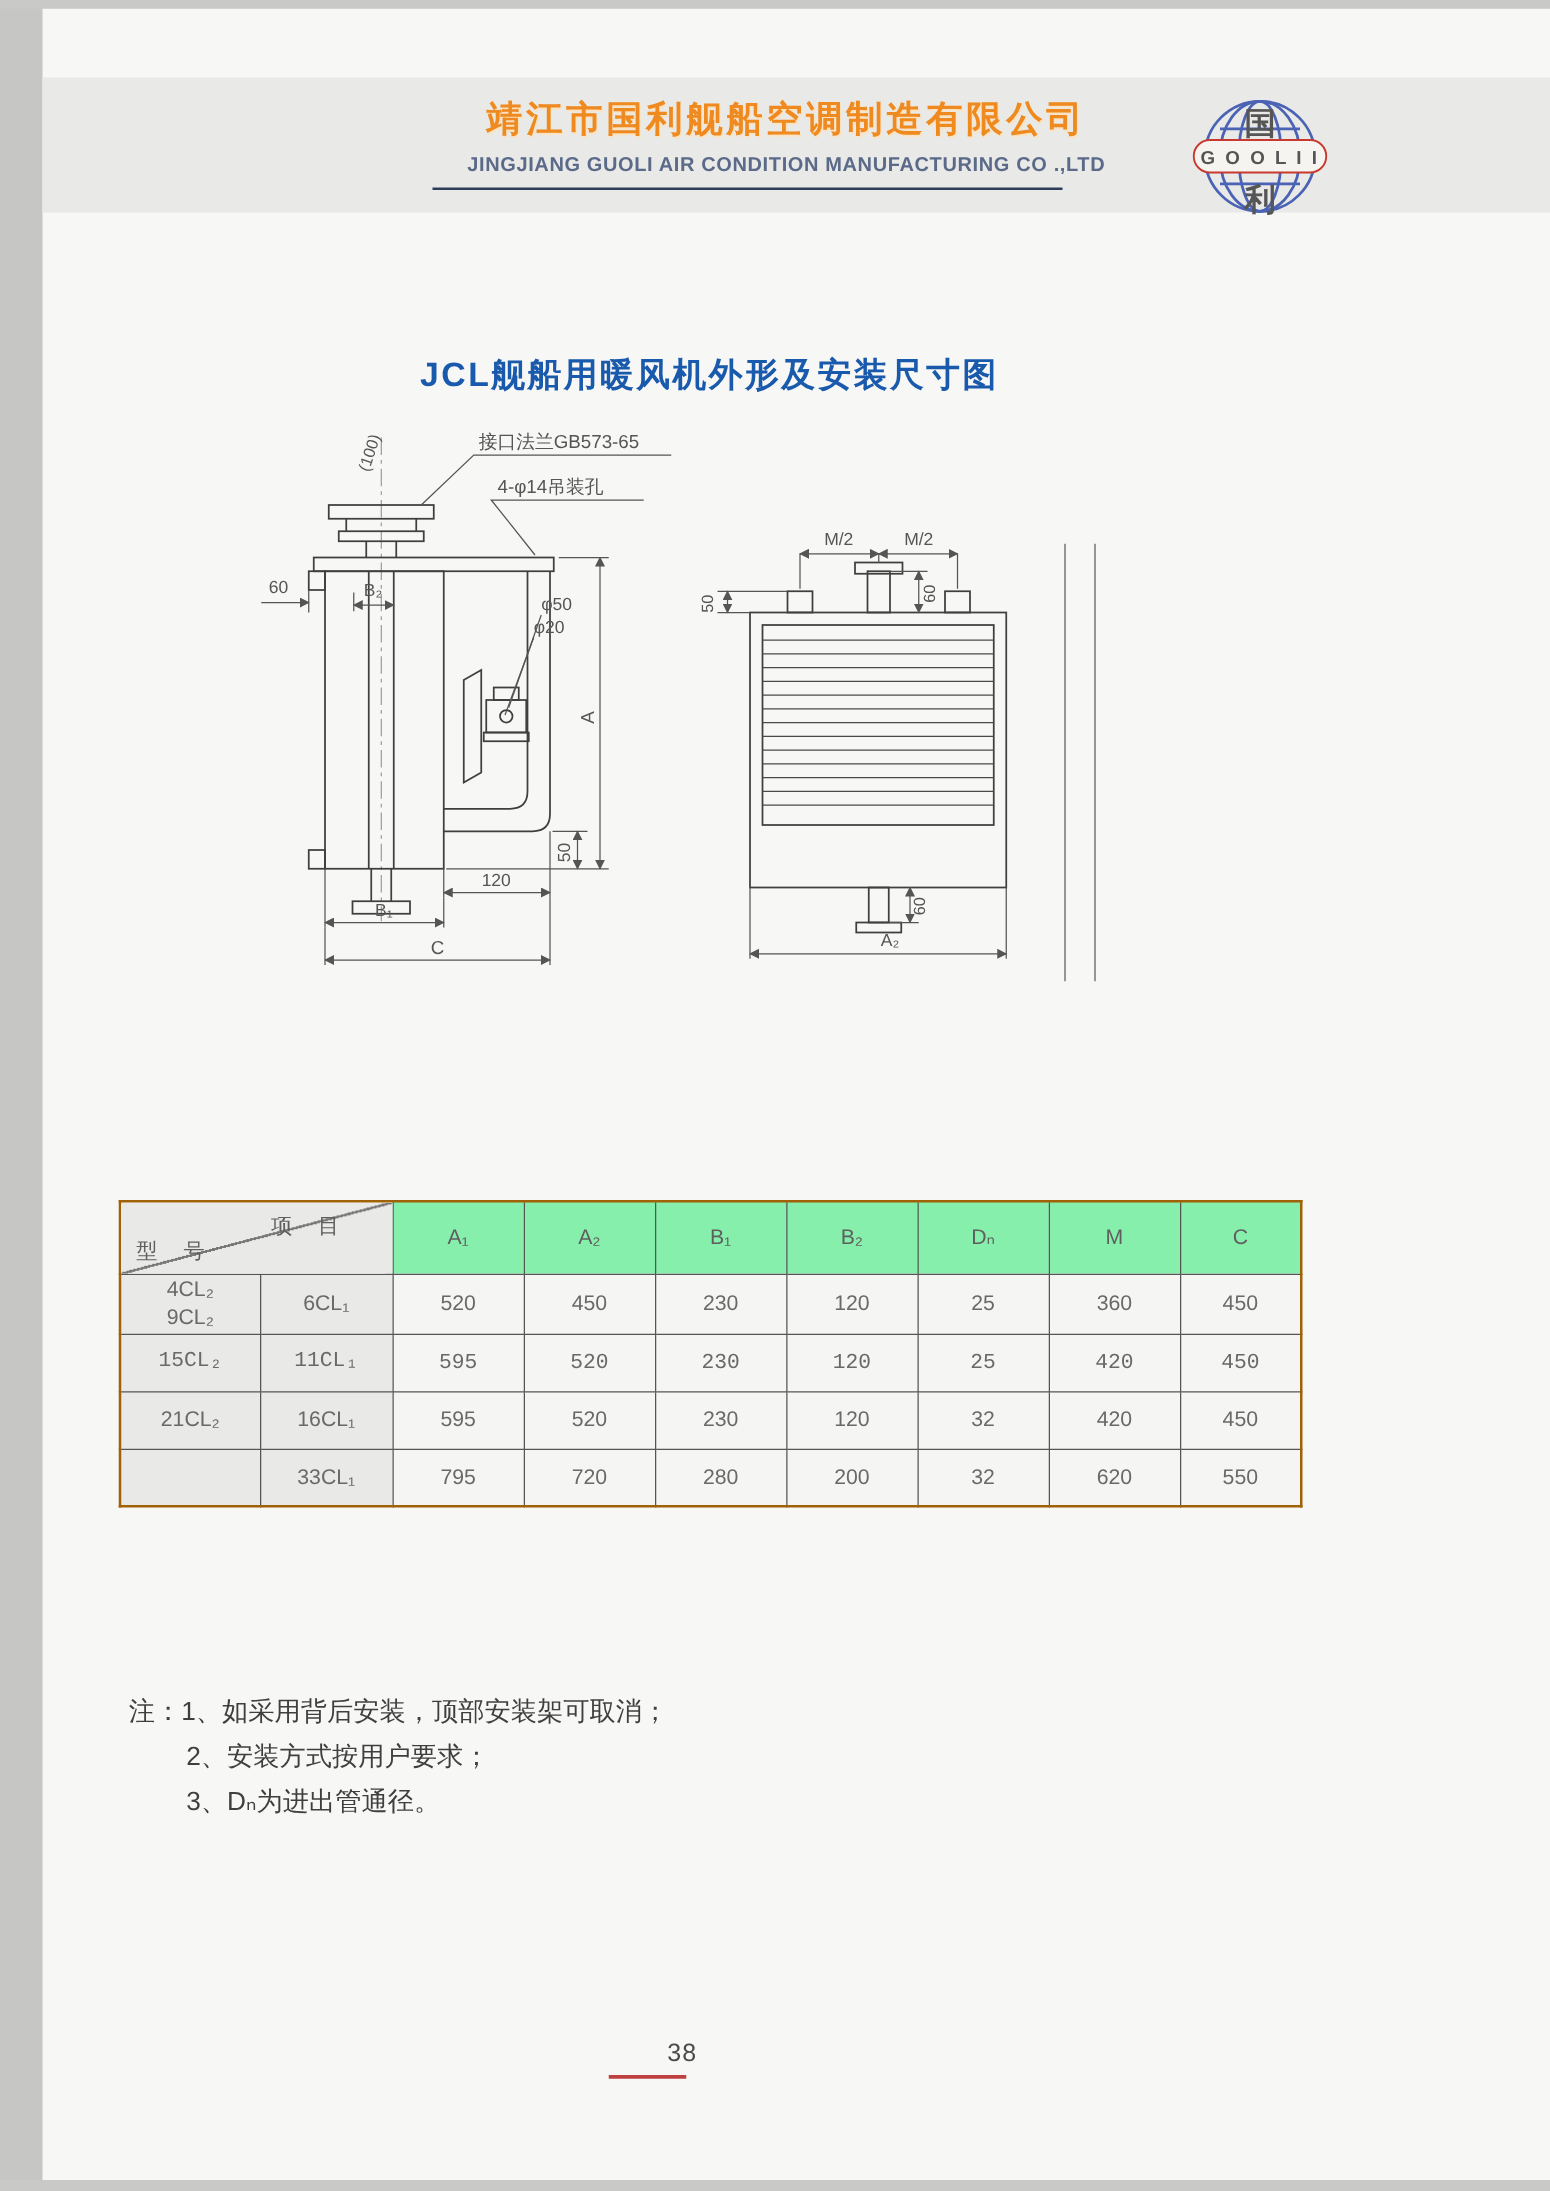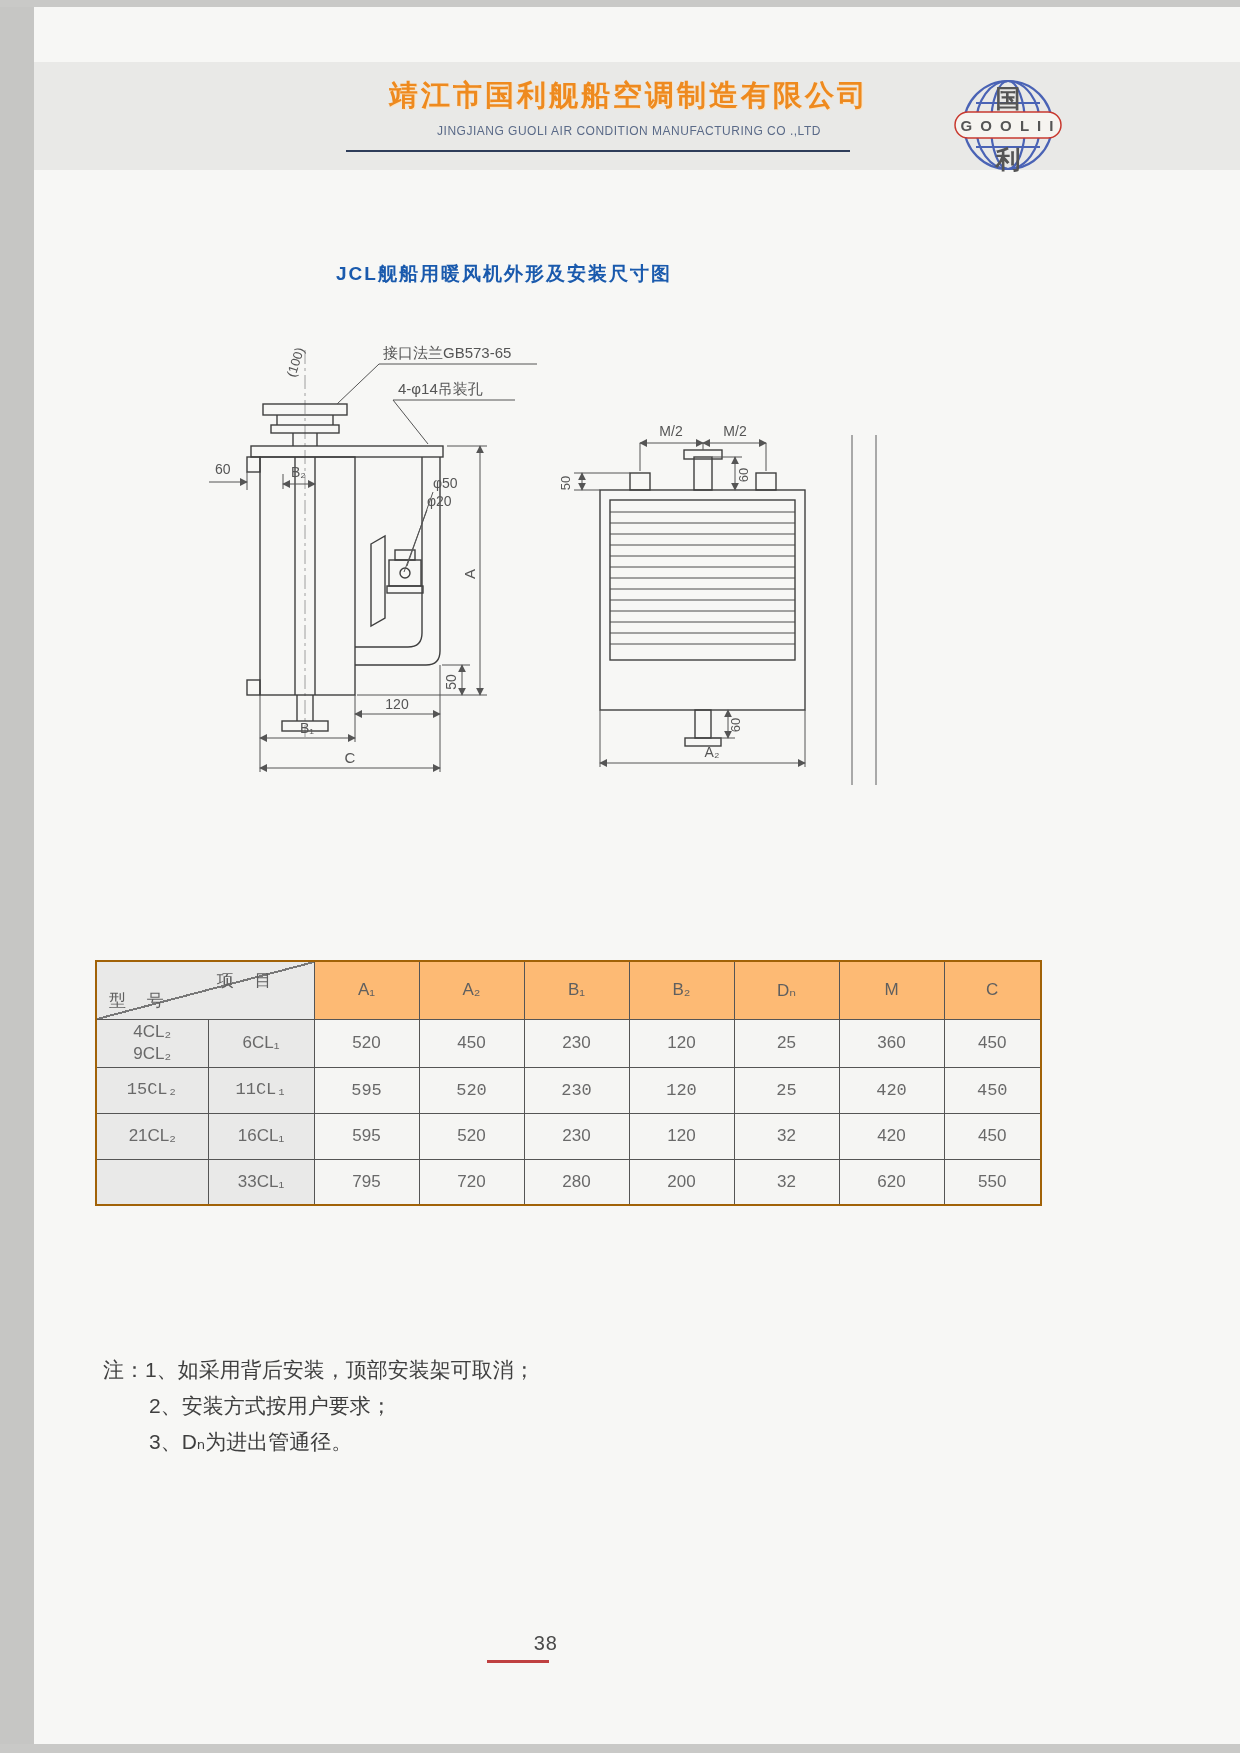--- a/index.html
+++ b/index.html
@@ -6,30 +6,30 @@
   body{background:#e2e2e0;font-family:"Liberation Sans","DejaVu Sans",sans-serif;}
   .page{position:relative;width:1240px;height:1753px;background:#f7f7f5;margin:0 auto;overflow:hidden;}
   .strip-left{position:absolute;left:0;top:0;width:34px;height:1753px;background:#c6c6c4;}
   .strip-top{position:absolute;left:0;top:0;width:1240px;height:7px;background:#c9c9c7;}
   .strip-bottom{position:absolute;left:0;top:1744px;width:1240px;height:9px;background:#c9c9c7;}
   .letterhead{position:absolute;left:34px;top:62px;width:1206px;height:108px;background:#e9e9e7;}
   .company-cn{position:absolute;left:310px;top:14px;width:570px;text-align:center;
     font-size:29px;font-weight:bold;color:#ee8a1f;letter-spacing:3px;
     text-shadow:1px 1px 0 #fbe3c2;}
   .company-en{position:absolute;left:310px;top:62px;width:570px;text-align:center;
-    font-size:12px;font-weight:normal;color:#5a6a88;letter-spacing:0.5px;}
+    font-size:16px;font-weight:bold;color:#5a6a88;letter-spacing:0.5px;}
   .letterhead-rule{position:absolute;left:312px;top:88px;width:504px;height:2px;background:#2e3d5a;}
   .logo{position:absolute;left:918px;top:6px;}
-  .page-title{position:absolute;left:336px;top:248px;font-size:19px;font-weight:bold;
+  .page-title{position:absolute;left:336px;top:264px;font-size:27px;font-weight:bold;
     color:#1a5aad;letter-spacing:2px;}
   .drawing{position:absolute;}
   .spec-table{position:absolute;left:95px;top:960px;border-collapse:collapse;table-layout:fixed;
     width:945px;border:2px solid #a16207;font-size:17px;color:#696969;}
   .spec-table th,.spec-table td{border:1px solid #555;text-align:center;vertical-align:middle;padding:0;}
-  .spec-table th{background:#fdba74;font-weight:normal;color:#5f5f5f;}
+  .spec-table th{background:#86efac;font-weight:normal;color:#5f5f5f;}
   .spec-table td{background:#f5f5f3;}
   .spec-table td.mcell{background:#e9e9e8;white-space:pre-line;line-height:22px;}
   th.corner{position:relative;background:#e9e9e8 linear-gradient(to bottom right,
       transparent calc(50% - 1px), #777 calc(50% - 1px), #777 calc(50% + 1px), transparent calc(50% + 1px));}
   th.corner .c-top{position:absolute;top:7px;right:34px;letter-spacing:8px;}
   th.corner .c-bot{position:absolute;bottom:7px;left:12px;letter-spacing:8px;}
   .notes{position:absolute;left:103px;top:1352px;font-size:21px;color:#3f3f3f;line-height:36px;}
   .notes .nline{display:block;}
   .notes .indent{padding-left:46px;}
   .page-number{position:absolute;left:478px;top:1632px;width:80px;text-align:right;

